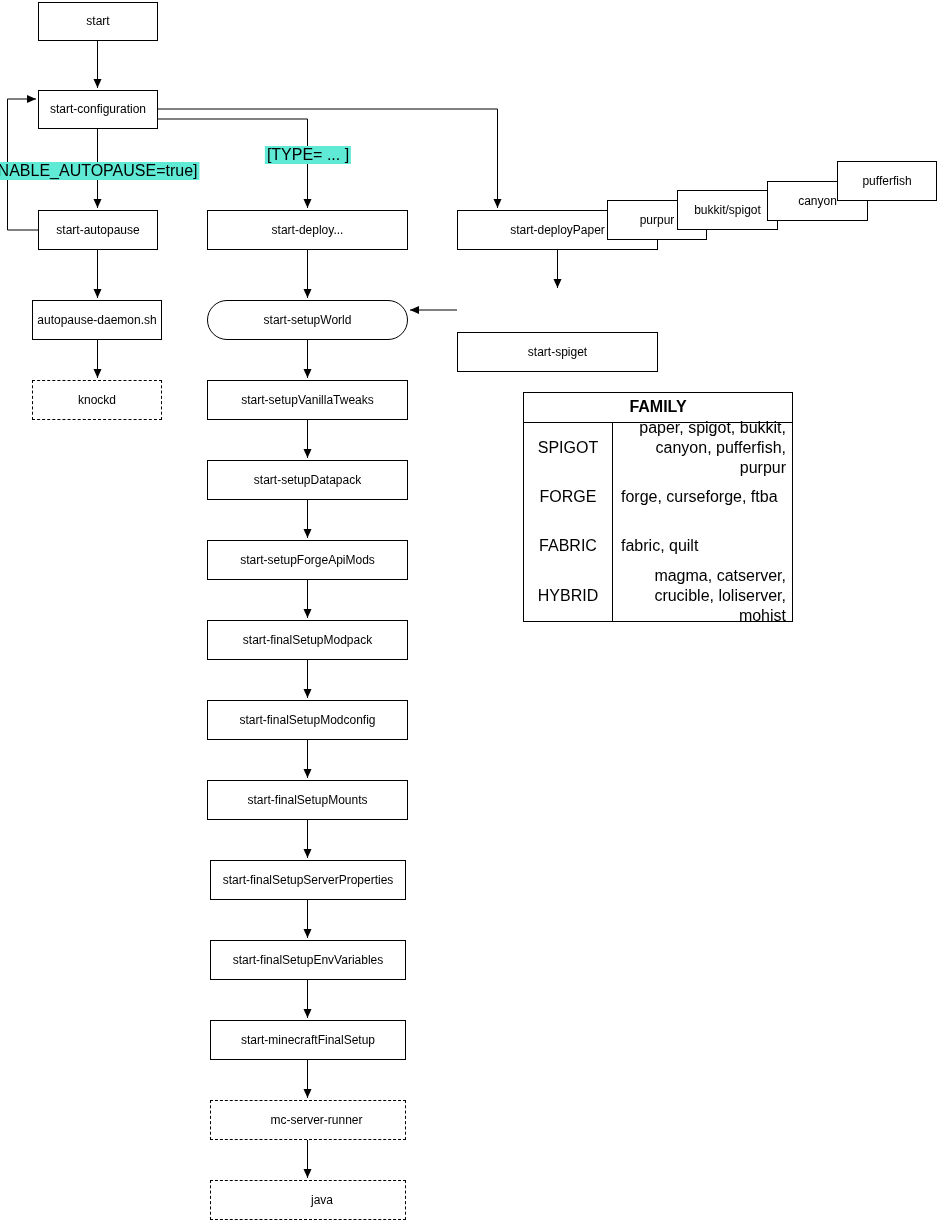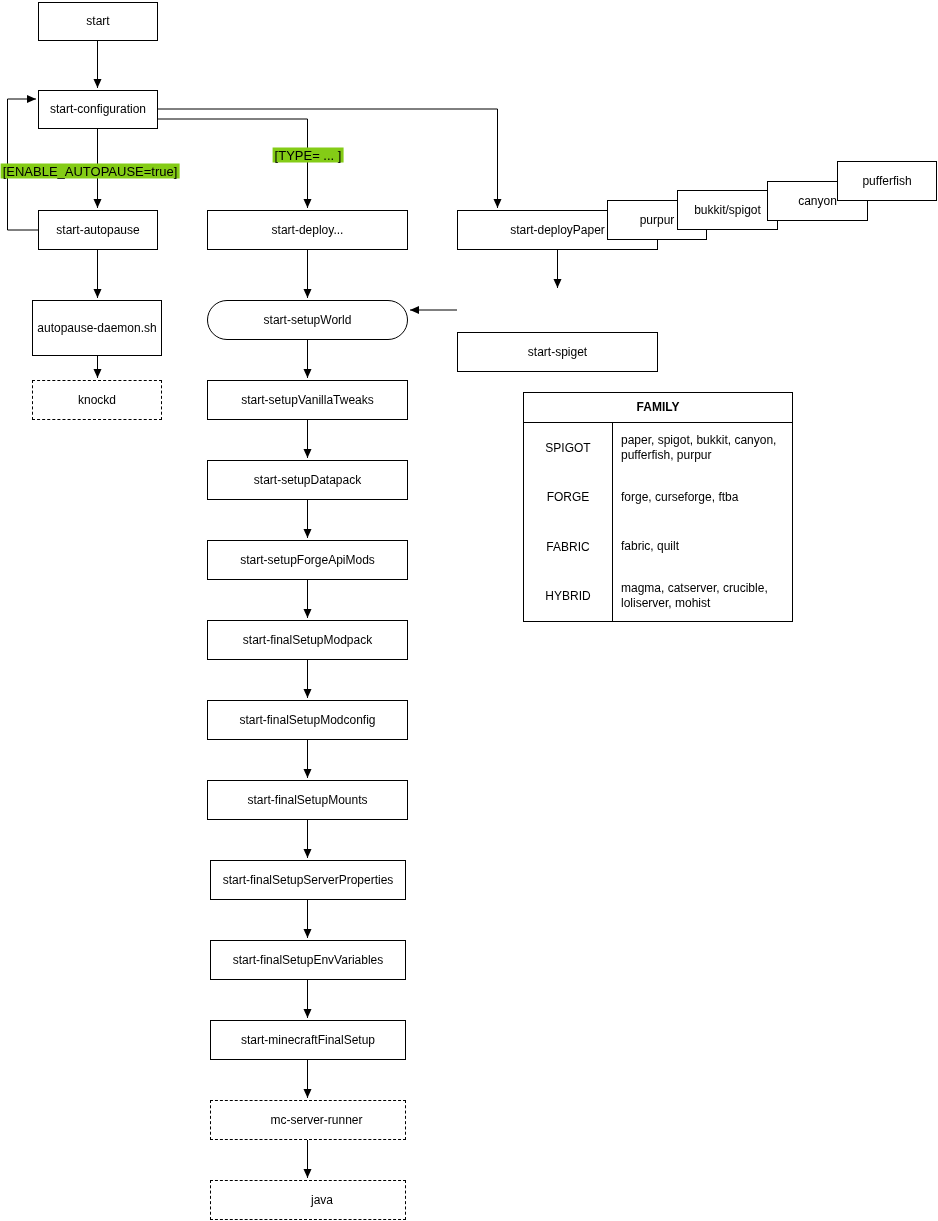--- a/index.html
+++ b/index.html
@@ -32,35 +32,35 @@
     align-items: center;
     justify-content: center;
     text-align: center;
     font-size: 12px;
     line-height: 1.2;
     z-index: 2;
   }
   .node.dashed { border-style: dashed; }
   .edge-label {
     position: absolute;
-    background: #84cc16;
-    font-size: 13px;
+    background: #5eead4;
+    font-size: 16px;
     white-space: nowrap;
     padding: 0 2px;
     transform: translate(-50%, -50%);
     z-index: 3;
   }
   .family-table {
     position: absolute;
     left: 523px; top: 392px;
     width: 270px; height: 230px;
     box-sizing: border-box;
     border: 1px solid #000000;
     background: #ffffff;
-    font-size: 12px;
+    font-size: 16px;
     z-index: 2;
     display: flex;
     flex-direction: column;
   }
   .family-table .table-header {
     box-sizing: border-box;
     height: 30px;
     border-bottom: 1px solid #000000;
     display: flex;
     align-items: center;
@@ -80,20 +80,21 @@
     align-items: center;
     justify-content: center;
   }
   .family-table .members-cell {
     box-sizing: border-box;
     flex: 1;
     display: flex;
     align-items: center;
     padding: 0 6px 0 8px;
     line-height: 1.25;
+    text-align: right;
   }
 </style>
 </head>
 <body>
 
 <div class="canvas">
 
   <svg class="edges">
     <defs>
       <marker id="arrow" markerUnits="userSpaceOnUse" markerWidth="12" markerHeight="12" refX="9" refY="5" orient="auto">
@@ -119,21 +120,21 @@
     <path d="M307.5,820 V858" marker-end="url(#arrow)"></path>
     <path d="M307.5,900 V938" marker-end="url(#arrow)"></path>
     <path d="M307.5,980 V1018" marker-end="url(#arrow)"></path>
     <path d="M307.5,1060 V1098" marker-end="url(#arrow)"></path>
     <path d="M307.5,1140 V1178" marker-end="url(#arrow)"></path>
   </svg>
 
   <div class="node" style="left:38px; top:2px; width:120px; height:39px;">start</div>
   <div class="node" style="left:38px; top:90px; width:120px; height:39px;">start-configuration</div>
   <div class="node" style="left:38px; top:210px; width:120px; height:40px;">start-autopause</div>
-  <div class="node" style="left:32px; top:300px; width:130px; height:56px;text-align:center;">autopause-daemon.sh</div>
+  <div class="node" style="left:32px; top:300px; width:130px; height:40px;text-align:center;">autopause-daemon.sh</div>
   <div class="node dashed" style="left:32px; top:380px; width:130px; height:40px;">knockd</div>
 
   <div class="node" style="left:207px; top:210px; width:201px; height:40px;">start-deploy...</div>
   <div class="node" style="left:207px; top:300px; width:201px; height:40px;border-radius:20px;">start-setupWorld</div>
   <div class="node" style="left:207px; top:380px; width:201px; height:40px;">start-setupVanillaTweaks</div>
   <div class="node" style="left:207px; top:460px; width:201px; height:40px;">start-setupDatapack</div>
   <div class="node" style="left:207px; top:540px; width:201px; height:40px;">start-setupForgeApiMods</div>
   <div class="node" style="left:207px; top:620px; width:201px; height:40px;">start-finalSetupModpack</div>
   <div class="node" style="left:207px; top:700px; width:201px; height:40px;">start-finalSetupModconfig</div>
   <div class="node" style="left:207px; top:780px; width:201px; height:40px;">start-finalSetupMounts</div>

